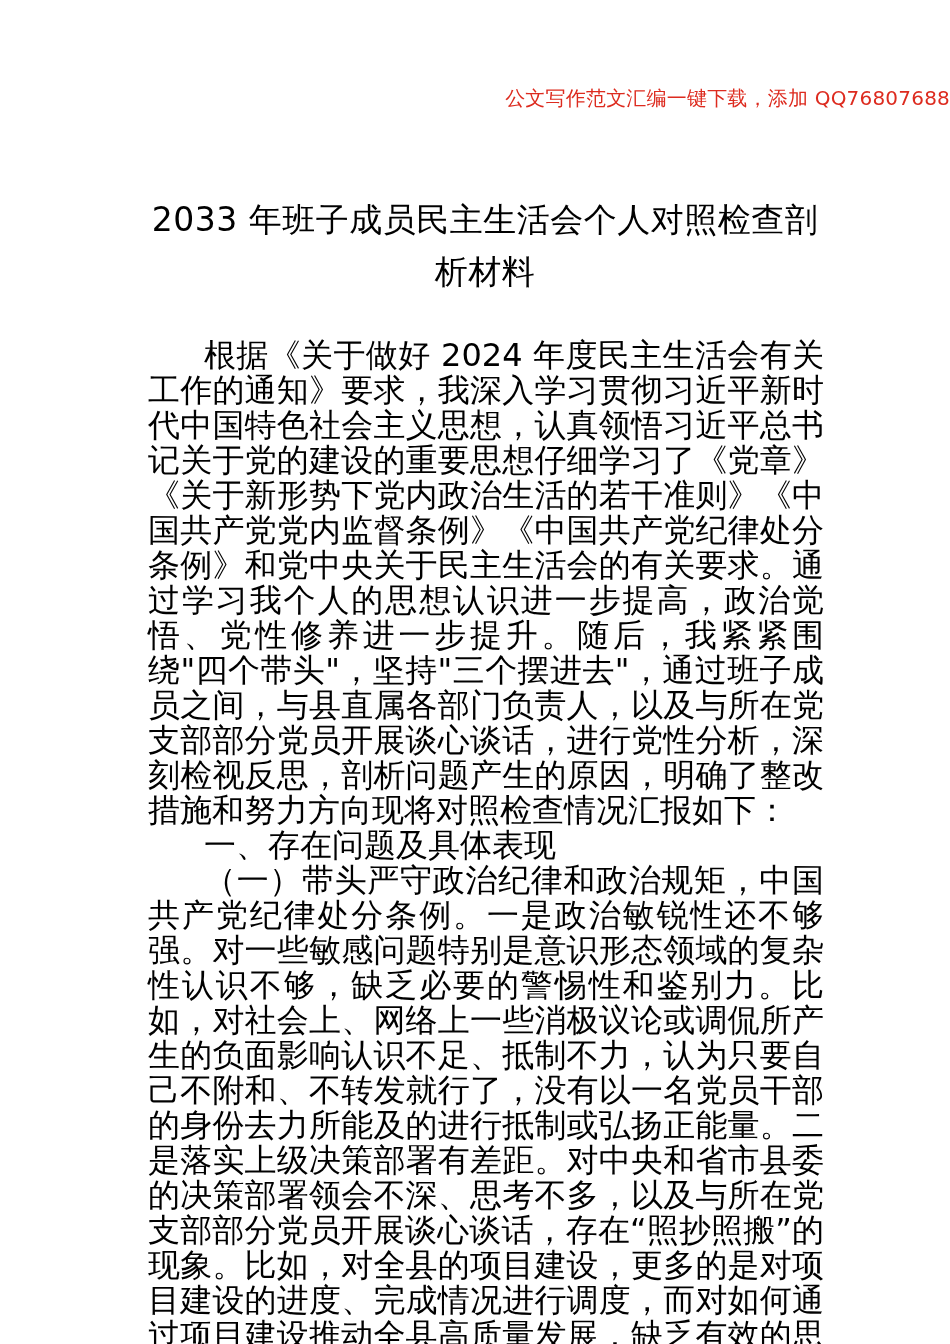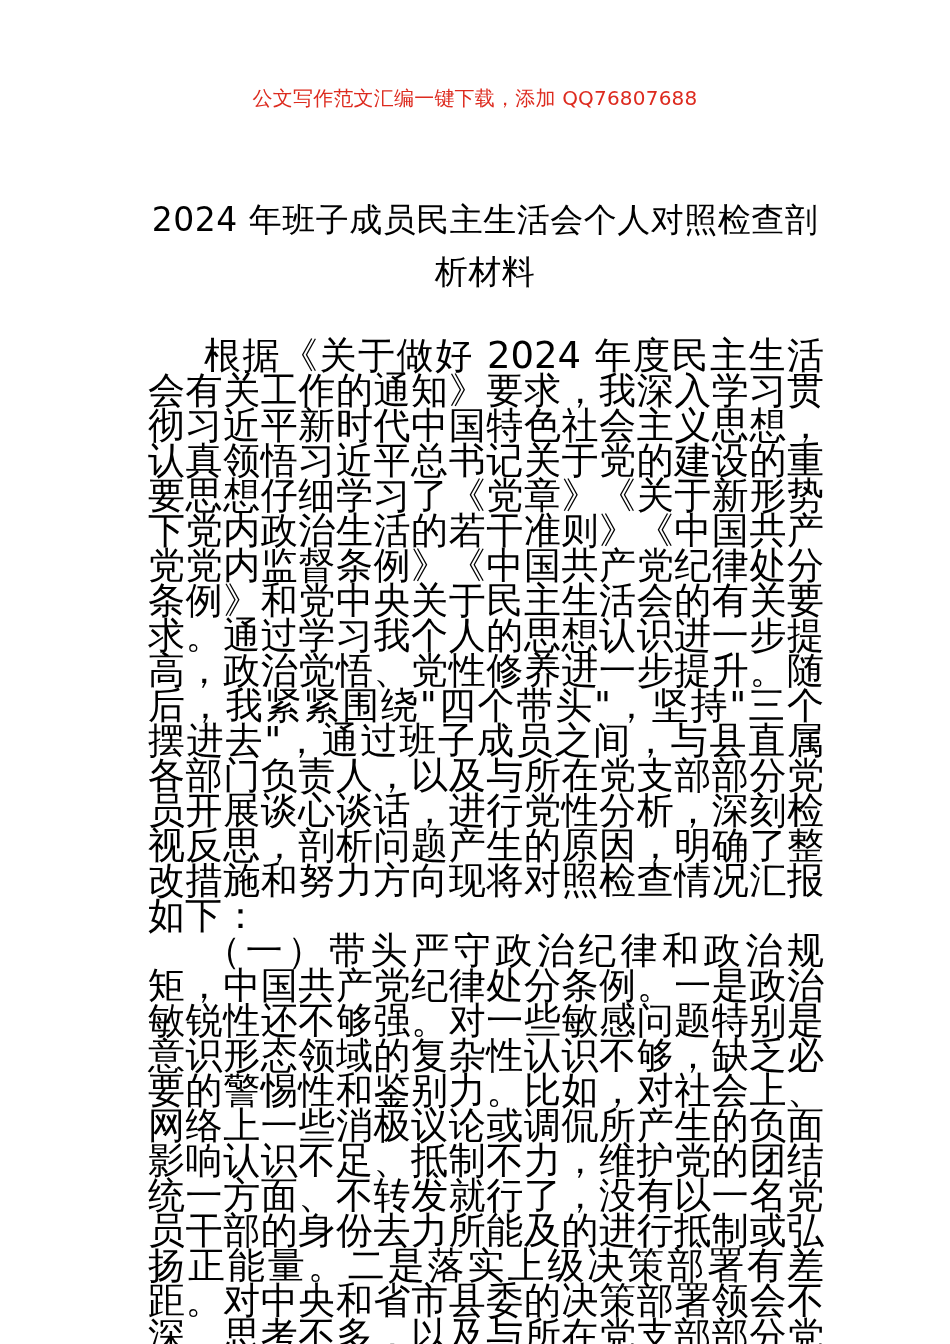--- a/index.html
+++ b/index.html
@@ -18,21 +18,21 @@
     position: relative;
     width: 950px;
     height: 1344px;
     box-sizing: border-box;
   }
   .promo-header {
     position: absolute;
     top: 84px;
     left: 0;
     width: 950px;
-    text-align: center;
+    text-align: right;
     color: #dd2b1f;
     font-size: 20px;
     line-height: 28px;
     letter-spacing: 0.2px;
     font-family: "DejaVu Sans", "Liberation Sans", sans-serif;
     white-space: nowrap;
   }
   .doc-title {
     position: absolute;
     top: 172px;
@@ -47,21 +47,21 @@
     font-family: "DejaVu Sans", "Liberation Sans", sans-serif;
   }
   .body-block {
     position: absolute;
     top: 338px;
     left: 148px;
     width: 676px;
   }
   .para {
     color: #000000;
-    font-size: 37px;
+    font-size: 32px;
     line-height: 35px;
     text-align: justify;
     text-justify: inter-character;
     text-align-last: left;
     letter-spacing: 0px;
     margin: 0;
     font-family: "DejaVu Sans", "Liberation Sans", sans-serif;
   }
   .para.indent {
     text-indent: 56px;
@@ -70,26 +70,27 @@
     font-weight: 400;
   }
 </style>
 </head>
 <body>
 
 <div class="page">
 
   <div class="promo-header">公文写作范文汇编一键下载，添加 QQ76807688</div>
 
-  <h1 class="doc-title">2024 年班子成员民主生活会个人对照检查剖析材料</h1>
+  <h1 class="doc-title">2033 年班子成员民主生活会个人对照检查剖析材料</h1>
 
   <div class="body-block">
 
     <p class="para indent">根据《关于做好 2024 年度民主生活会有关工作的通知》要求，我深入学习贯彻习近平新时代中国特色社会主义思想，认真领悟习近平总书记关于党的建设的重要思想仔细学习了《党章》《关于新形势下党内政治生活的若干准则》《中国共产党党内监督条例》《中国共产党纪律处分条例》和党中央关于民主生活会的有关要求。通过学习我个人的思想认识进一步提高，政治觉悟、党性修养进一步提升。随后，我紧紧围绕"四个带头"，坚持"三个摆进去"，通过班子成员之间，与县直属各部门负责人，以及与所在党支部部分党员开展谈心谈话，进行党性分析，深刻检视反思，剖析问题产生的原因，明确了整改措施和努力方向现将对照检查情况汇报如下：</p>
 
+    <p class="para indent">一、存在问题及具体表现</p>
 
     <p class="para indent">
-      <span>（一）带头严守政治纪律和政治规矩，中国共产党纪律处分条例。</span><b>一是政治敏锐性还不够强。</b><span>对一些敏感问题特别是意识形态领域的复杂性认识不够，缺乏必要的警惕性和鉴别力。比如，对社会上、网络上一些消极议论或调侃所产生的负面影响认识不足、抵制不力，维护党的团结统一方面、不转发就行了，没有以一名党员干部的身份去力所能及的进行抵制或弘扬正能量。</span><b>二是落实上级决策部署有差距。</b><span>对中央和省市县委的决策部署领会不深、思考不多，以及与所在党支部部分党员开展谈心谈话，存在“照抄照搬”的现象。比如，对全县的项目建设，更多的是对项目建设的进度、完成情况进行调度，而对如何通过项目建设推动全县高质量发展，缺乏有效的思考和具体的措施。</span>
+      <span>（一）带头严守政治纪律和政治规矩，中国共产党纪律处分条例。</span><b>一是政治敏锐性还不够强。</b><span>对一些敏感问题特别是意识形态领域的复杂性认识不够，缺乏必要的警惕性和鉴别力。比如，对社会上、网络上一些消极议论或调侃所产生的负面影响认识不足、抵制不力，认为只要自己不附和、不转发就行了，没有以一名党员干部的身份去力所能及的进行抵制或弘扬正能量。</span><b>二是落实上级决策部署有差距。</b><span>对中央和省市县委的决策部署领会不深、思考不多，以及与所在党支部部分党员开展谈心谈话，存在“照抄照搬”的现象。比如，对全县的项目建设，更多的是对项目建设的进度、完成情况进行调度，而对如何通过项目建设推动全县高质量发展，缺乏有效的思考和具体的措施。</span>
     </p>
 
   </div>
 
 </div>
 
 </body></html>

